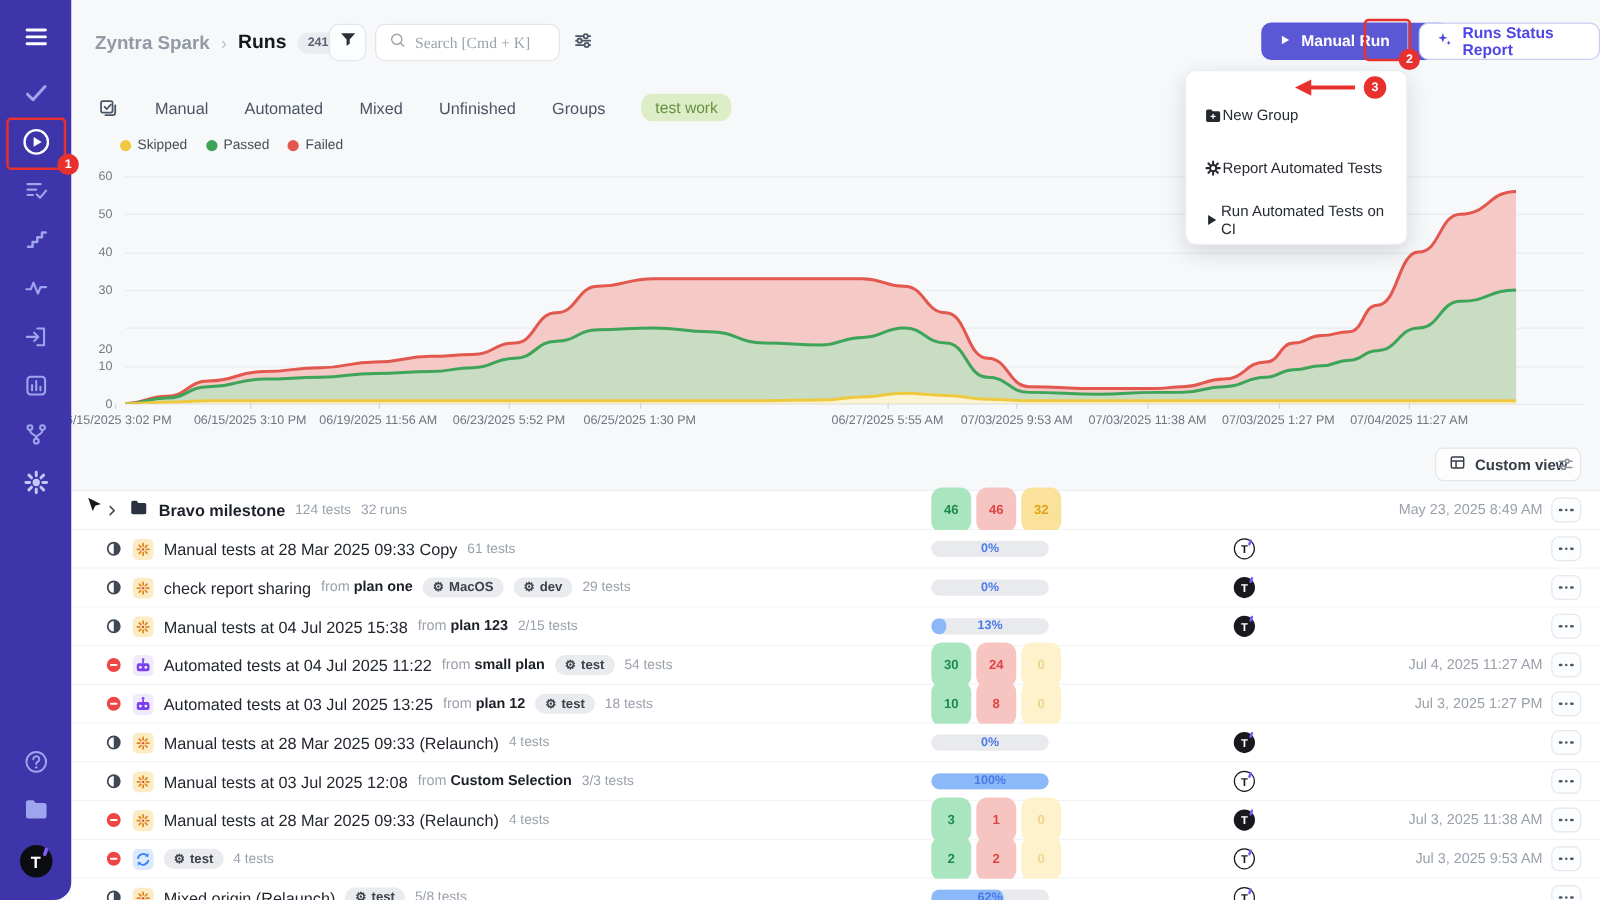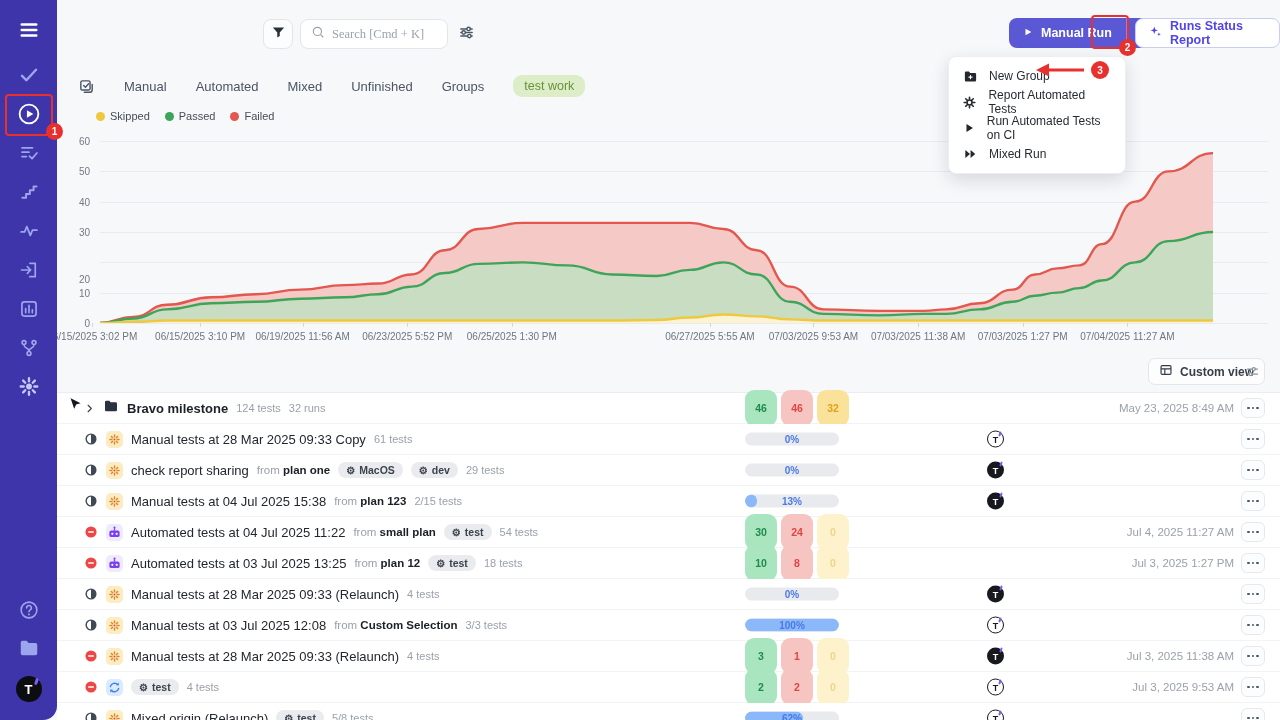--- a/index.html
+++ b/index.html
@@ -26,21 +26,21 @@
   .search-box input::placeholder { color:#9aa3ad; }
   .top-sliders { position:absolute; left:458px; top:24px; color:#4b5563; cursor:pointer; }
 
   .manual-run { position:absolute; left:1009px; top:18px; height:30px; display:flex; cursor:pointer; }
   .mr-main { background:#5a58d5; color:#fff; font-size:12.5px; font-weight:bold; display:flex; align-items:center; gap:8px; padding:0 14px; border-radius:8px 0 0 8px; }
   .mr-caret { width:34px; background:#5a58d5; border-left:1px solid rgba(255,255,255,.28); border-radius:0 8px 8px 0; display:flex; align-items:center; justify-content:center; color:#fff; }
   .report-btn { position:absolute; left:1135px; top:18px; height:30px; background:#fff; border:1px solid #c9cdf2; border-radius:8px; color:#4f46e5; font-size:12.5px; font-weight:bold; display:flex; align-items:center; gap:7px; padding:0 12px; cursor:pointer; }
 
   
   .dropdown { position:absolute; left:948px; top:56px; width:178px; background:#fff; border:1px solid #eceef2; border-radius:8px; box-shadow:0 6px 18px rgba(20,20,40,.14); padding:6px 0; z-index:40; }
-  .dd-item { height:26px; display:flex; align-items:center; gap:11px; padding:0 13px; font-size:12px; color:#262b33; cursor:pointer; }
+  .dd-item { height:26px; display:flex; align-items:center; padding:0 13px; font-size:12px; color:#262b33; cursor:pointer;margin-top:16px; }
   .dd-icon { width:16px; display:flex; justify-content:center; color:#23272e; }
 
   
   .tabsbar { position:absolute; left:78px; top:73px; height:26px; display:flex; align-items:center; gap:29px; }
   .tab { font-size:13px; font-weight:500; color:#4b5563; cursor:pointer; white-space:nowrap; }
   .tag-pill { background:#dcedc8; color:#67923d; font-size:12.5px; padding:4px 11px; border-radius:9px; cursor:pointer; }
   .select-icon { color:#4b5563; cursor:pointer; display:flex; }
 
   
   .legend { position:absolute; left:96px; top:110px; display:flex; gap:15px; }
@@ -169,20 +169,26 @@
           </svg></span>
       </div>
       <div class="side-icon" style="top: 650px;">
         <span><svg width="22" height="22" viewBox="0 0 24 24">
             <path d="M3 6a2 2 0 0 1 2-2h4.5l2 2.5H19a2 2 0 0 1 2 2V18a2 2 0 0 1-2 2H5a2 2 0 0 1-2-2z" fill="currentColor"></path>
           </svg></span>
       </div>
       <div class="side-avatar" style="top: 689px;">T</div>
     </div>
 
+  <div class="breadcrumb">
+    <span class="crumb-project">Zyntra Spark</span>
+    <span class="crumb-sep">›</span>
+    <span class="crumb-page">Runs</span>
+    <span class="count-badge">241</span>
+  </div>
 
   <div class="filter-btn">
     <span><svg width="15" height="15" viewBox="0 0 24 24">
           <path d="M3 4h18l-7 8v5.5L10 20v-8z" fill="#2a3038"></path>
         </svg></span>
   </div>
 
   <div class="search-box">
     <span><svg width="14" height="14" viewBox="0 0 24 24" fill="none" stroke="#9aa3ad" stroke-width="2">
           <circle cx="11" cy="11" r="7"></circle>
@@ -241,29 +247,20 @@
         </span>
         <span>Report Automated Tests</span>
       </div>
       <div class="dd-item">
         <span class="dd-icon">
           <svg width="12" height="12" viewBox="0 0 24 24">
             <path d="M7 4l13 8-13 8z" fill="#23272e"></path>
           </svg>
         </span>
         <span>Run Automated Tests on CI</span>
-      </div>
-      <div class="dd-item">
-        <span class="dd-icon">
-          <svg width="14" height="14" viewBox="0 0 24 24">
-            <path d="M4 5l8 7-8 7z" fill="#23272e"></path>
-            <path d="M13 5l8 7-8 7z" fill="#23272e"></path>
-          </svg>
-        </span>
-        <span>Mixed Run</span>
       </div>
     </div>
 
   <div class="tabsbar" id="tabsbar">
     <span class="select-icon">
         <svg width="17" height="17" viewBox="0 0 24 24" fill="none" stroke="#4b5563" stroke-width="2" stroke-linecap="round" stroke-linejoin="round">
           <rect x="4" y="4" width="13" height="13" rx="2"></rect>
           <path d="M8 10.5l2.5 2.5 4.5-5"></path>
           <path d="M20 9v8a3 3 0 0 1-3 3H9"></path>
         </svg>

